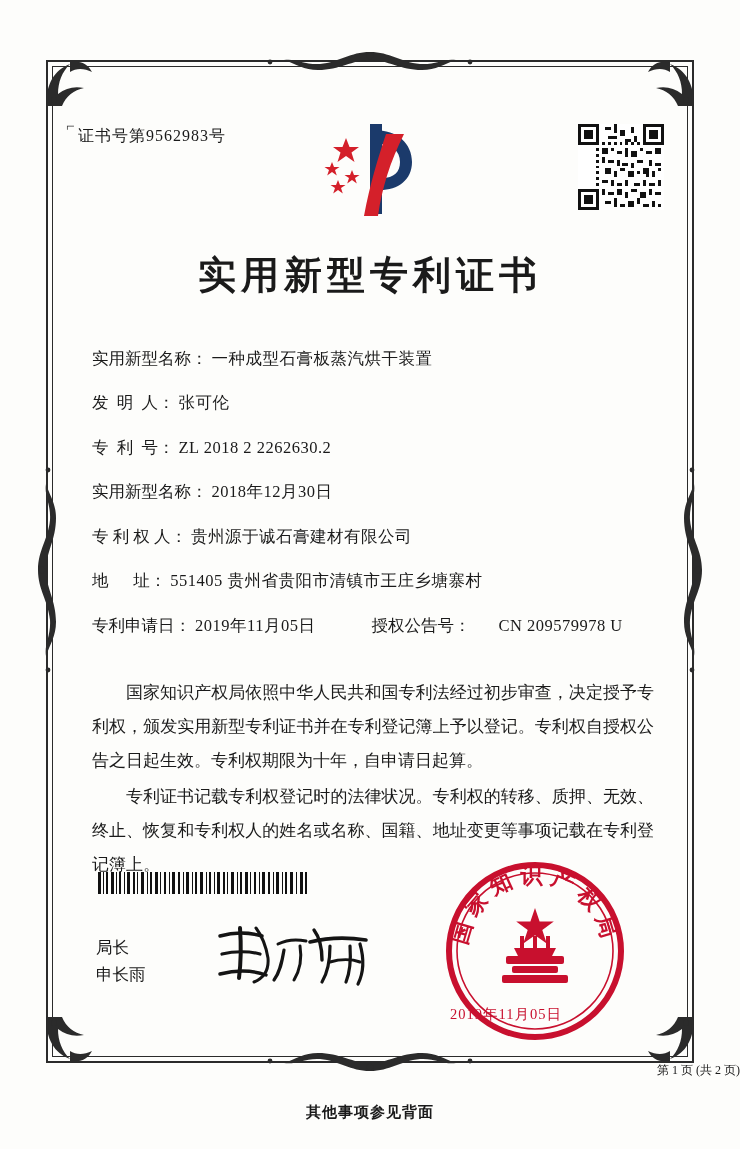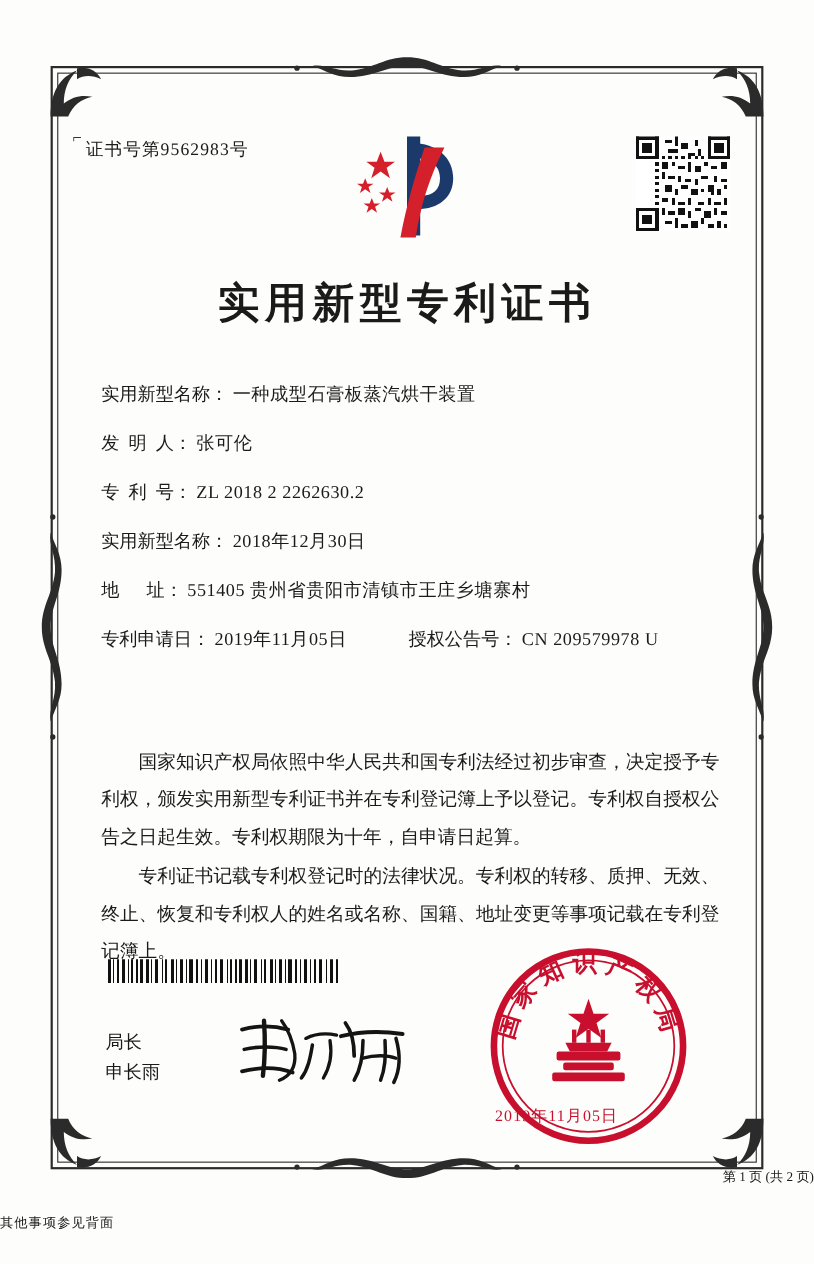--- a/index.html
+++ b/index.html
@@ -138,20 +138,21 @@
     text-align: right;
   }
   .field-value {
     margin-left: 4px;
     letter-spacing: 0.5px;
   }
   .field-row.two-col .second {
     margin-left: 56px;
     display: flex;
     align-items: baseline;
+    gap: 24px;
   }
 
   
   .body-text {
     position: absolute;
     left: 92px;
     right: 86px;
     top: 676px;
     font-size: 17px;
     line-height: 2.0;
@@ -213,23 +214,24 @@
     position: absolute;
     left: 0; right: 0;
     top: 1062px;
     text-align: right;
     font-size: 12px;
   }
   .footer-note {
     position: absolute;
     left: 0; right: 0;
     top: 1103px;
-    text-align: left;
-    font-size: 12px;
+    text-align: center;
+    font-size: 15px;
     letter-spacing: 1px;
+    font-weight: bold;
   }
 </style>
 </head>
 <body>
 
 <div id="page">
 
   <div class="border-outer"></div>
   <div class="border-inner"></div>
 
@@ -426,20 +428,24 @@
     </div>
     <div class="field-row">
       <span class="field-label">专  利  号：</span>
       <span class="field-value">ZL 2018 2 2262630.2</span>
     </div>
     <div class="field-row">
       <span class="field-label">实用新型名称：</span>
       <span class="field-value">2018年12月30日</span>
     </div>
     <div class="field-row">
+      <span class="field-label">专 利 权 人：</span>
+      <span class="field-value">贵州源于诚石膏建材有限公司</span>
+    </div>
+    <div class="field-row">
       <span class="field-label">地      址：</span>
       <span class="field-value">551405 贵州省贵阳市清镇市王庄乡塘寨村</span>
     </div>
     <div class="field-row two-col">
       <span class="field-label">专利申请日：</span>
       <span class="field-value">2019年11月05日</span>
       <span class="second">
         <span class="field-label">授权公告号：</span>
         <span class="field-value">CN 209579978 U</span>
       </span>

